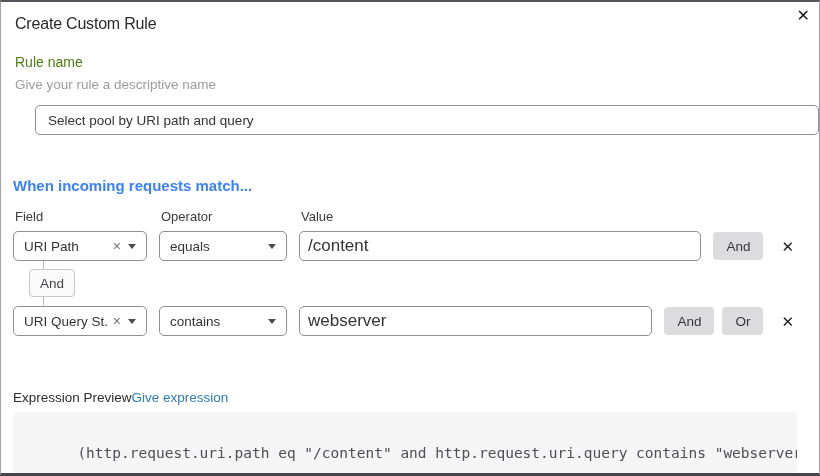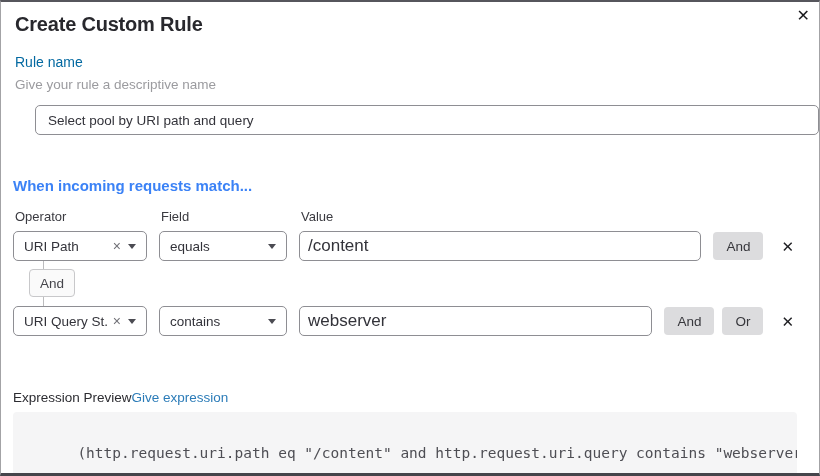--- a/index.html
+++ b/index.html
@@ -14,22 +14,22 @@
     border-left: 1px solid #a3a3a6;
     border-right: 1px solid #a3a3a6;
     border-top: 2px solid #56565c;
     border-bottom: 3px solid #45454b;
     padding: 8px 22px 0 12px;
     color: #2e2e33;
     overflow: hidden;
   }
 
   .dialog-title {
-    font-size: 20px;
-    font-weight: 700;
+    font-size: 16px;
+    font-weight: 400;
     color: #28282d;
     letter-spacing: -0.2px;
     line-height: 28px;
     padding-left: 2px;
   }
 
   .close-btn {
     position: absolute;
     top: 6px;
     right: 9px;
@@ -40,21 +40,21 @@
     color: #18181c;
     cursor: pointer;
     line-height: 1;
     font-family: inherit;
   }
 
   
   .section-label {
     margin-top: 16px;
     font-size: 14px;
-    color: #0369a1;
+    color: #4d7c0f;
     line-height: 17px;
     padding-left: 2px;
   }
   .section-hint {
     margin-top: 6px;
     font-size: 13.5px;
     color: #9b9b9f;
     line-height: 16px;
     padding-left: 2px;
   }
@@ -232,22 +232,22 @@
   <div>
     <div class="section-label">Rule name</div>
     <div class="section-hint">Give your rule a descriptive name</div>
     <input class="text-input" type="text" value="Select pool by URI path and query" style="">
   </div>
 
   <div>
     <h2 class="match-heading">When incoming requests match...</h2>
 
     <div class="col-labels">
+      <span>Field</span>
       <span>Operator</span>
-      <span>Field</span>
       <span>Value</span>
     </div>
 
     <div class="cond-row">
       <div class="select-box field-w">
         <span class="select-label">URI Path</span>
         <span class="clear-x">×</span>
         <span class="caret"></span>
       </div>
       <div class="select-box op-w">

